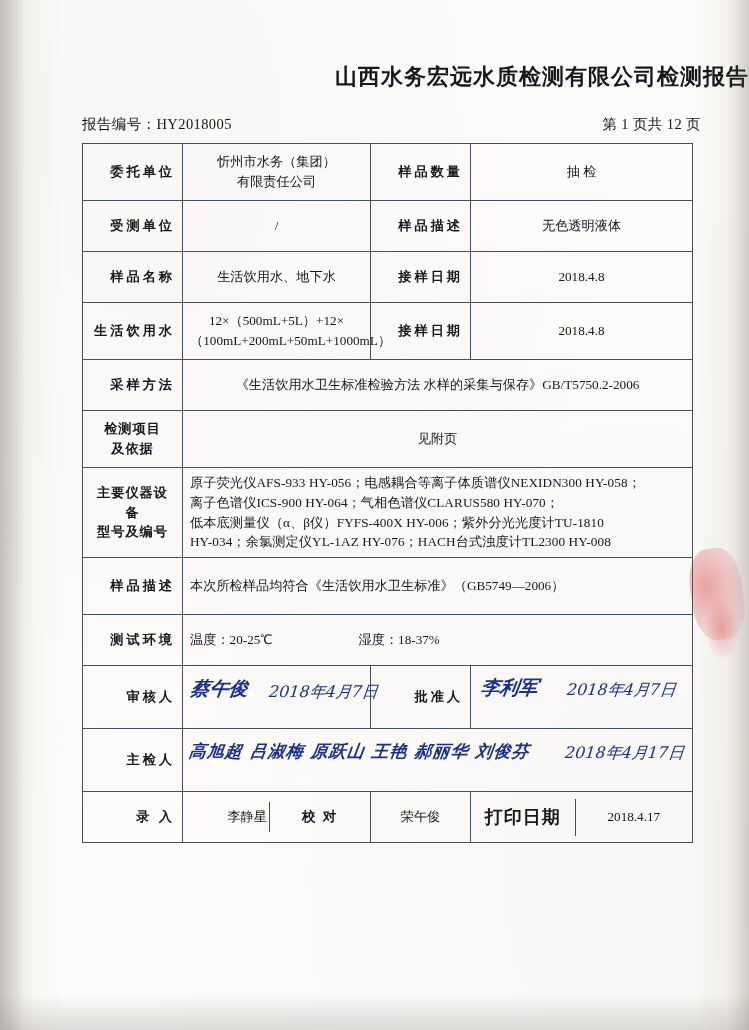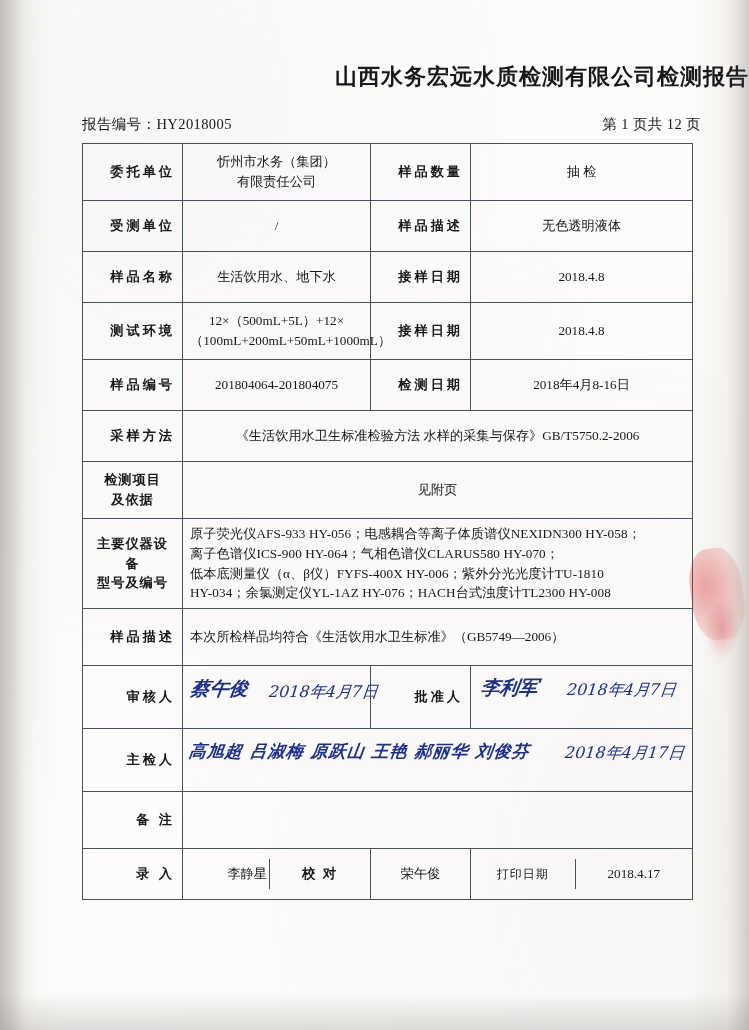--- a/index.html
+++ b/index.html
@@ -165,33 +165,27 @@
       </tr>
 
       <tr>
         <td class="lbl h-mid">样品名称</td>
         <td class="ctr">生活饮用水、地下水</td>
         <td class="lbl">接样日期</td>
         <td class="ctr">2018.4.8</td>
       </tr>
 
       <tr>
-        <td class="lbl h-tall">测试环境</td>
+        <td class="lbl h-tall">生活饮用水</td>
         <td class="ctr small" style="white-space:pre-line">12×（500mL+5L）+12×
 （100mL+200mL+50mL+1000mL）</td>
         <td class="lbl">接样日期</td>
         <td class="ctr">2018.4.8</td>
       </tr>
 
-      <tr>
-        <td class="lbl h-mid">样品编号</td>
-        <td class="ctr">201804064-201804075</td>
-        <td class="lbl">检测日期</td>
-        <td class="ctr">2018年4月8-16日</td>
-      </tr>
 
 
       <tr>
         <td class="lbl h-mid">采样方法</td>
         <td class="ctr small" colspan="3">《生活饮用水卫生标准检验方法  水样的采集与保存》GB/T5750.2-2006</td>
       </tr>
 
       <tr>
         <td class="lbl2 h-tall" style="white-space:pre-line">检测项目
 及依据</td>
@@ -207,20 +201,29 @@
           <div>低本底测量仪（α、β仪）FYFS-400X   HY-006；紫外分光光度计TU-1810</div>
           <div>HY-034；余氯测定仪YL-1AZ   HY-076；HACH台式浊度计TL2300   HY-008</div>
         </td>
       </tr>
 
       <tr>
         <td class="lbl h-tall">样品描述</td>
         <td class="lft concl" colspan="3">本次所检样品均符合《生活饮用水卫生标准》（GB5749—2006）</td>
       </tr>
 
+      <tr>
+        <td class="lbl h-mid">测试环境</td>
+        <td class="lft" colspan="3">
+          <div class="env-wrap">
+            <span>温度：20-25℃</span>
+            <span>湿度：18-37%</span>
+          </div>
+        </td>
+      </tr>
 
       <tr>
         <td class="lbl">审核人</td>
         <td class="sig-cell">
           <span class="sig-ink ink-name" style="left:8px;top:8px;">蔡午俊</span>
           <span class="sig-ink ink-date" style="left:86px;top:14px;">2018年4月7日</span>
         </td>
         <td class="lbl">批准人</td>
         <td class="sig-cell">
           <span class="sig-ink ink-name" style="left:10px;top:7px;">李利军</span>
@@ -229,43 +232,39 @@
       </tr>
 
       <tr>
         <td class="lbl">主检人</td>
         <td class="sig-cell" colspan="3">
           <span class="sig-ink ink-row" style="left:6px;top:10px;">高旭超 吕淑梅 原跃山 王艳 郝丽华 刘俊芬</span>
           <span class="sig-ink ink-date" style="right:8px;top:12px;">2018年4月17日</span>
         </td>
       </tr>
 
-      <tr>
-        <td class="lbl h-tall">备  注</td>
-        <td class="lft" colspan="3"></td>
-      </tr>
 
       <tr>
         <td class="lbl h-mid">录  入</td>
         <td class="ctr" style="padding:0">
           <table style="width:100%;border-collapse:collapse;table-layout:fixed">
             <tbody>
                 <tr>
               <td style="border:none;border-right:1px solid #4a4f55;text-align:right;font-size:13.2px;padding:5px 2px;width:50%">李静星</td>
               <td style="border:none;text-align:center;font-size:13.4px;font-weight:bold;letter-spacing:2px;padding:5px 10px;width:50%">校  对</td>
             </tr>
           </tbody>
             </table>
         </td>
         <td class="ctr">荣午俊</td>
         <td class="ctr" style="padding:0">
           <table style="width:100%;border-collapse:collapse;table-layout:fixed">
             <tbody>
                 <tr>
-              <td style="border:none;border-right:1px solid #4a4f55;text-align:center;font-size:12px;font-weight:normal;letter-spacing:1px;padding:5px 2px;width:47%">打印日期</td>
+              <td style="border:none;border-right:1px solid #4a4f55;text-align:center;font-size:18px;font-weight:bold;letter-spacing:1px;padding:5px 2px;width:47%">打印日期</td>
               <td style="border:none;text-align:center;font-size:13.2px;padding:5px 2px;width:53%">2018.4.17</td>
             </tr>
           </tbody>
             </table>
         </td>
       </tr>
     </tbody>
   </table>
 
   <div class="stamp"></div>

